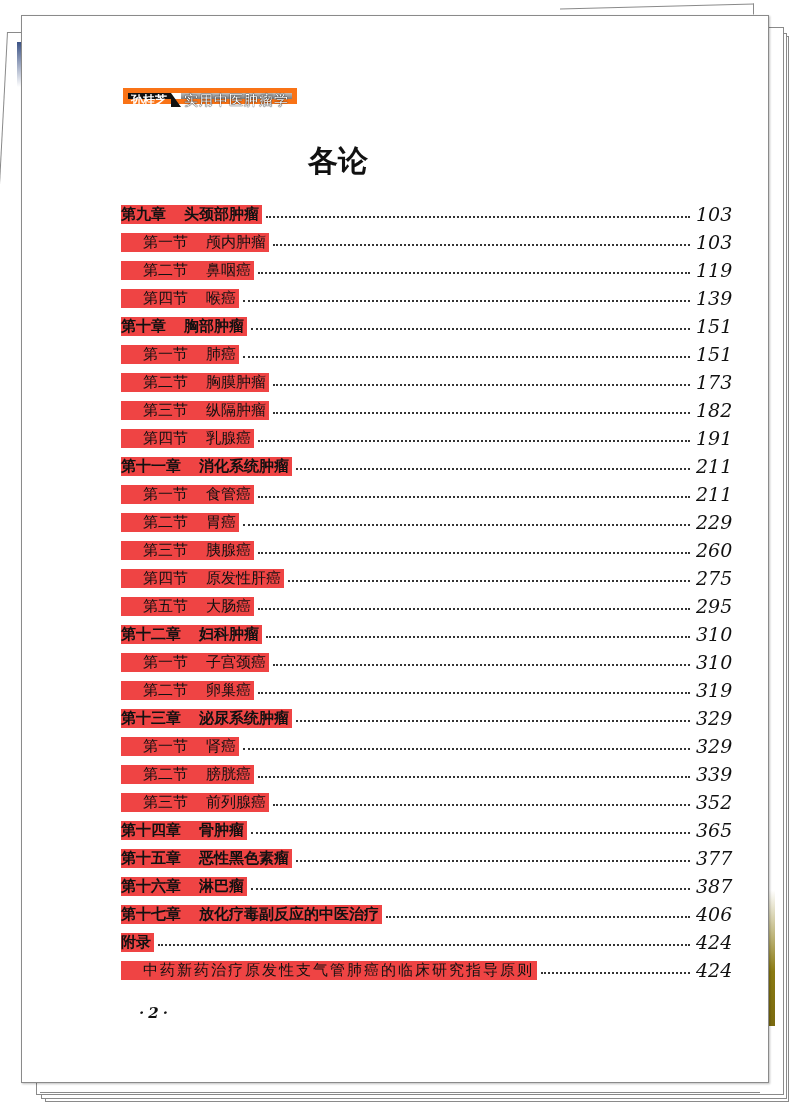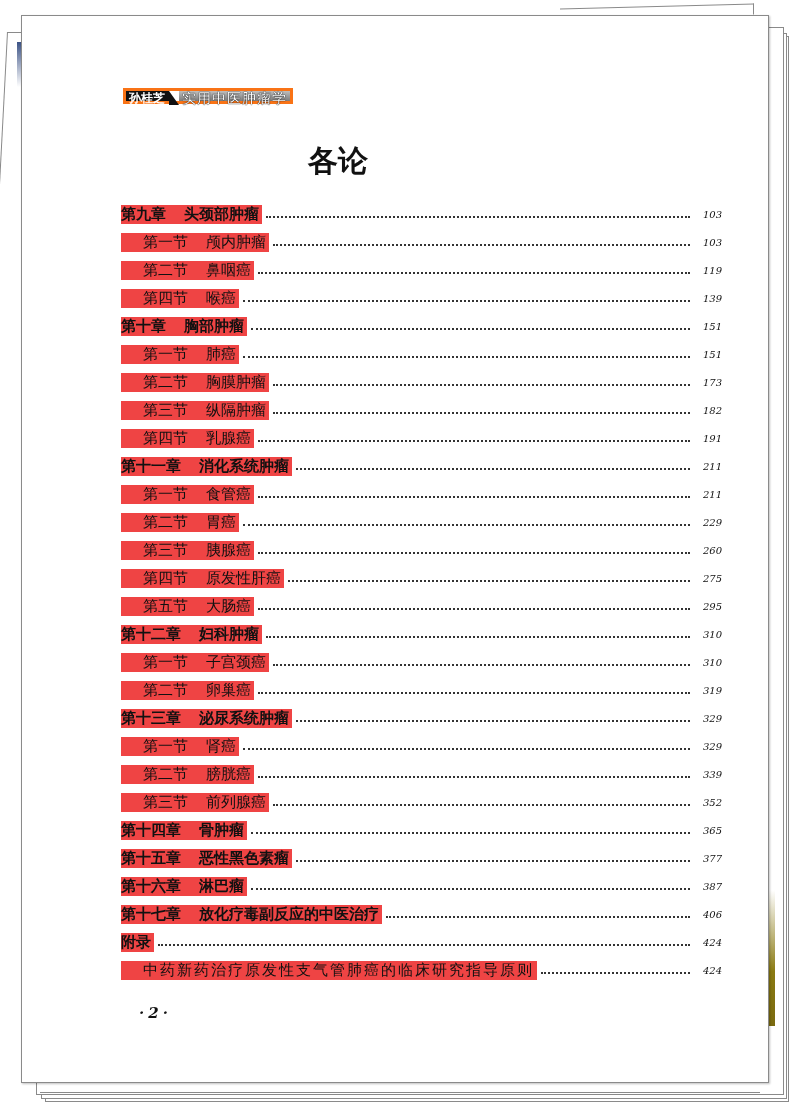--- a/index.html
+++ b/index.html
@@ -15,42 +15,42 @@
                background:linear-gradient(#3c5386,#ffffff); }
   .top-flap { position:absolute; left:560px; top:6px; width:193px; height:10px;
               border-top:1px solid #8a8a8a; border-right:1px solid #8a8a8a; transform:skewY(-1.5deg); }
   .olive-edge { position:absolute; left:769px; top:890px; width:6px; height:136px;
                 background:linear-gradient(#ffffff,#8a7a12 60%,#7a6a10); }
   .bottom-flap { position:absolute; left:40px; top:1080px; width:720px; height:12px;
                  border-bottom:1px solid #8a8a8a; }
   .front { left:21px; top:15px; width:748px; height:1068px; box-shadow:1px 1px 2px rgba(0,0,0,0.25); }
 
   .header-band { position:absolute; left:123px; top:88px; height:16px; display:flex; align-items:stretch;
-                 border:3px solid #f97316; box-sizing:border-box; }
+                 border:5px solid #f97316; box-sizing:border-box; }
   .band-author { background:#111; color:#fff; font-size:12px; line-height:14px; padding:0 4px 0 3px;
                  font-family:"DejaVu Serif", serif; font-weight:bold; letter-spacing:0px; }
   .band-slash { width:0; border-left:10px solid #111; border-top:14px solid transparent; }
   .band-title { background:linear-gradient(#bdbdbd,#7c7c7c); color:#fff; font-size:14px; line-height:14px;
                 padding:0 3px; font-family:"DejaVu Sans", sans-serif; letter-spacing:1px;
                 text-shadow:0 0 1px #000, 0 0 1px #000; }
 
   .title { position:absolute; left:0; width:676px; top:141px; text-align:center; font-size:30px;
            font-weight:bold; letter-spacing:30px; color:#111; font-family:"DejaVu Sans", sans-serif; }
   .title span { margin-right:-30px; }
 
   .toc { position:absolute; left:121px; top:200px; width:601px; }
   .row { position:relative; height:28px; display:flex; align-items:center; }
   .row .label { white-space:nowrap; color:#111; font-size:15px; background:#ef4444; padding-right:3px; z-index:1; }
   .row.chapter .label { font-weight:bold; font-family:"DejaVu Sans", sans-serif; }
   .row.section .label { padding-left:22px; font-family:"DejaVu Serif", serif; }
   .row.sub .label { padding-left:22px; font-family:"DejaVu Serif", serif; letter-spacing:2px; }
   .num { display:inline-block; }
   .gap { display:inline-block; width:18px; }
   .dots { flex:1; border-bottom:2px dotted #333; height:0; margin:0 6px 0 4px; position:relative; top:3px; }
-  .page { font-style:italic; font-size:10px; color:#111; font-family:"DejaVu Serif", serif; width:26px; text-align:right; }
+  .page { font-style:italic; font-size:19px; color:#111; font-family:"DejaVu Serif", serif; width:26px; text-align:right; }
 
   .folio { position:absolute; left:139px; top:1004px; font-size:15px; font-weight:bold; font-style:italic;
            color:#111; font-family:"DejaVu Serif", serif; letter-spacing:4px; }
 </style>
 </head>
 <body>
 
 <div class="sheet back3"></div>
 <div class="sheet back2"></div>
 <div class="sheet back1"></div>

